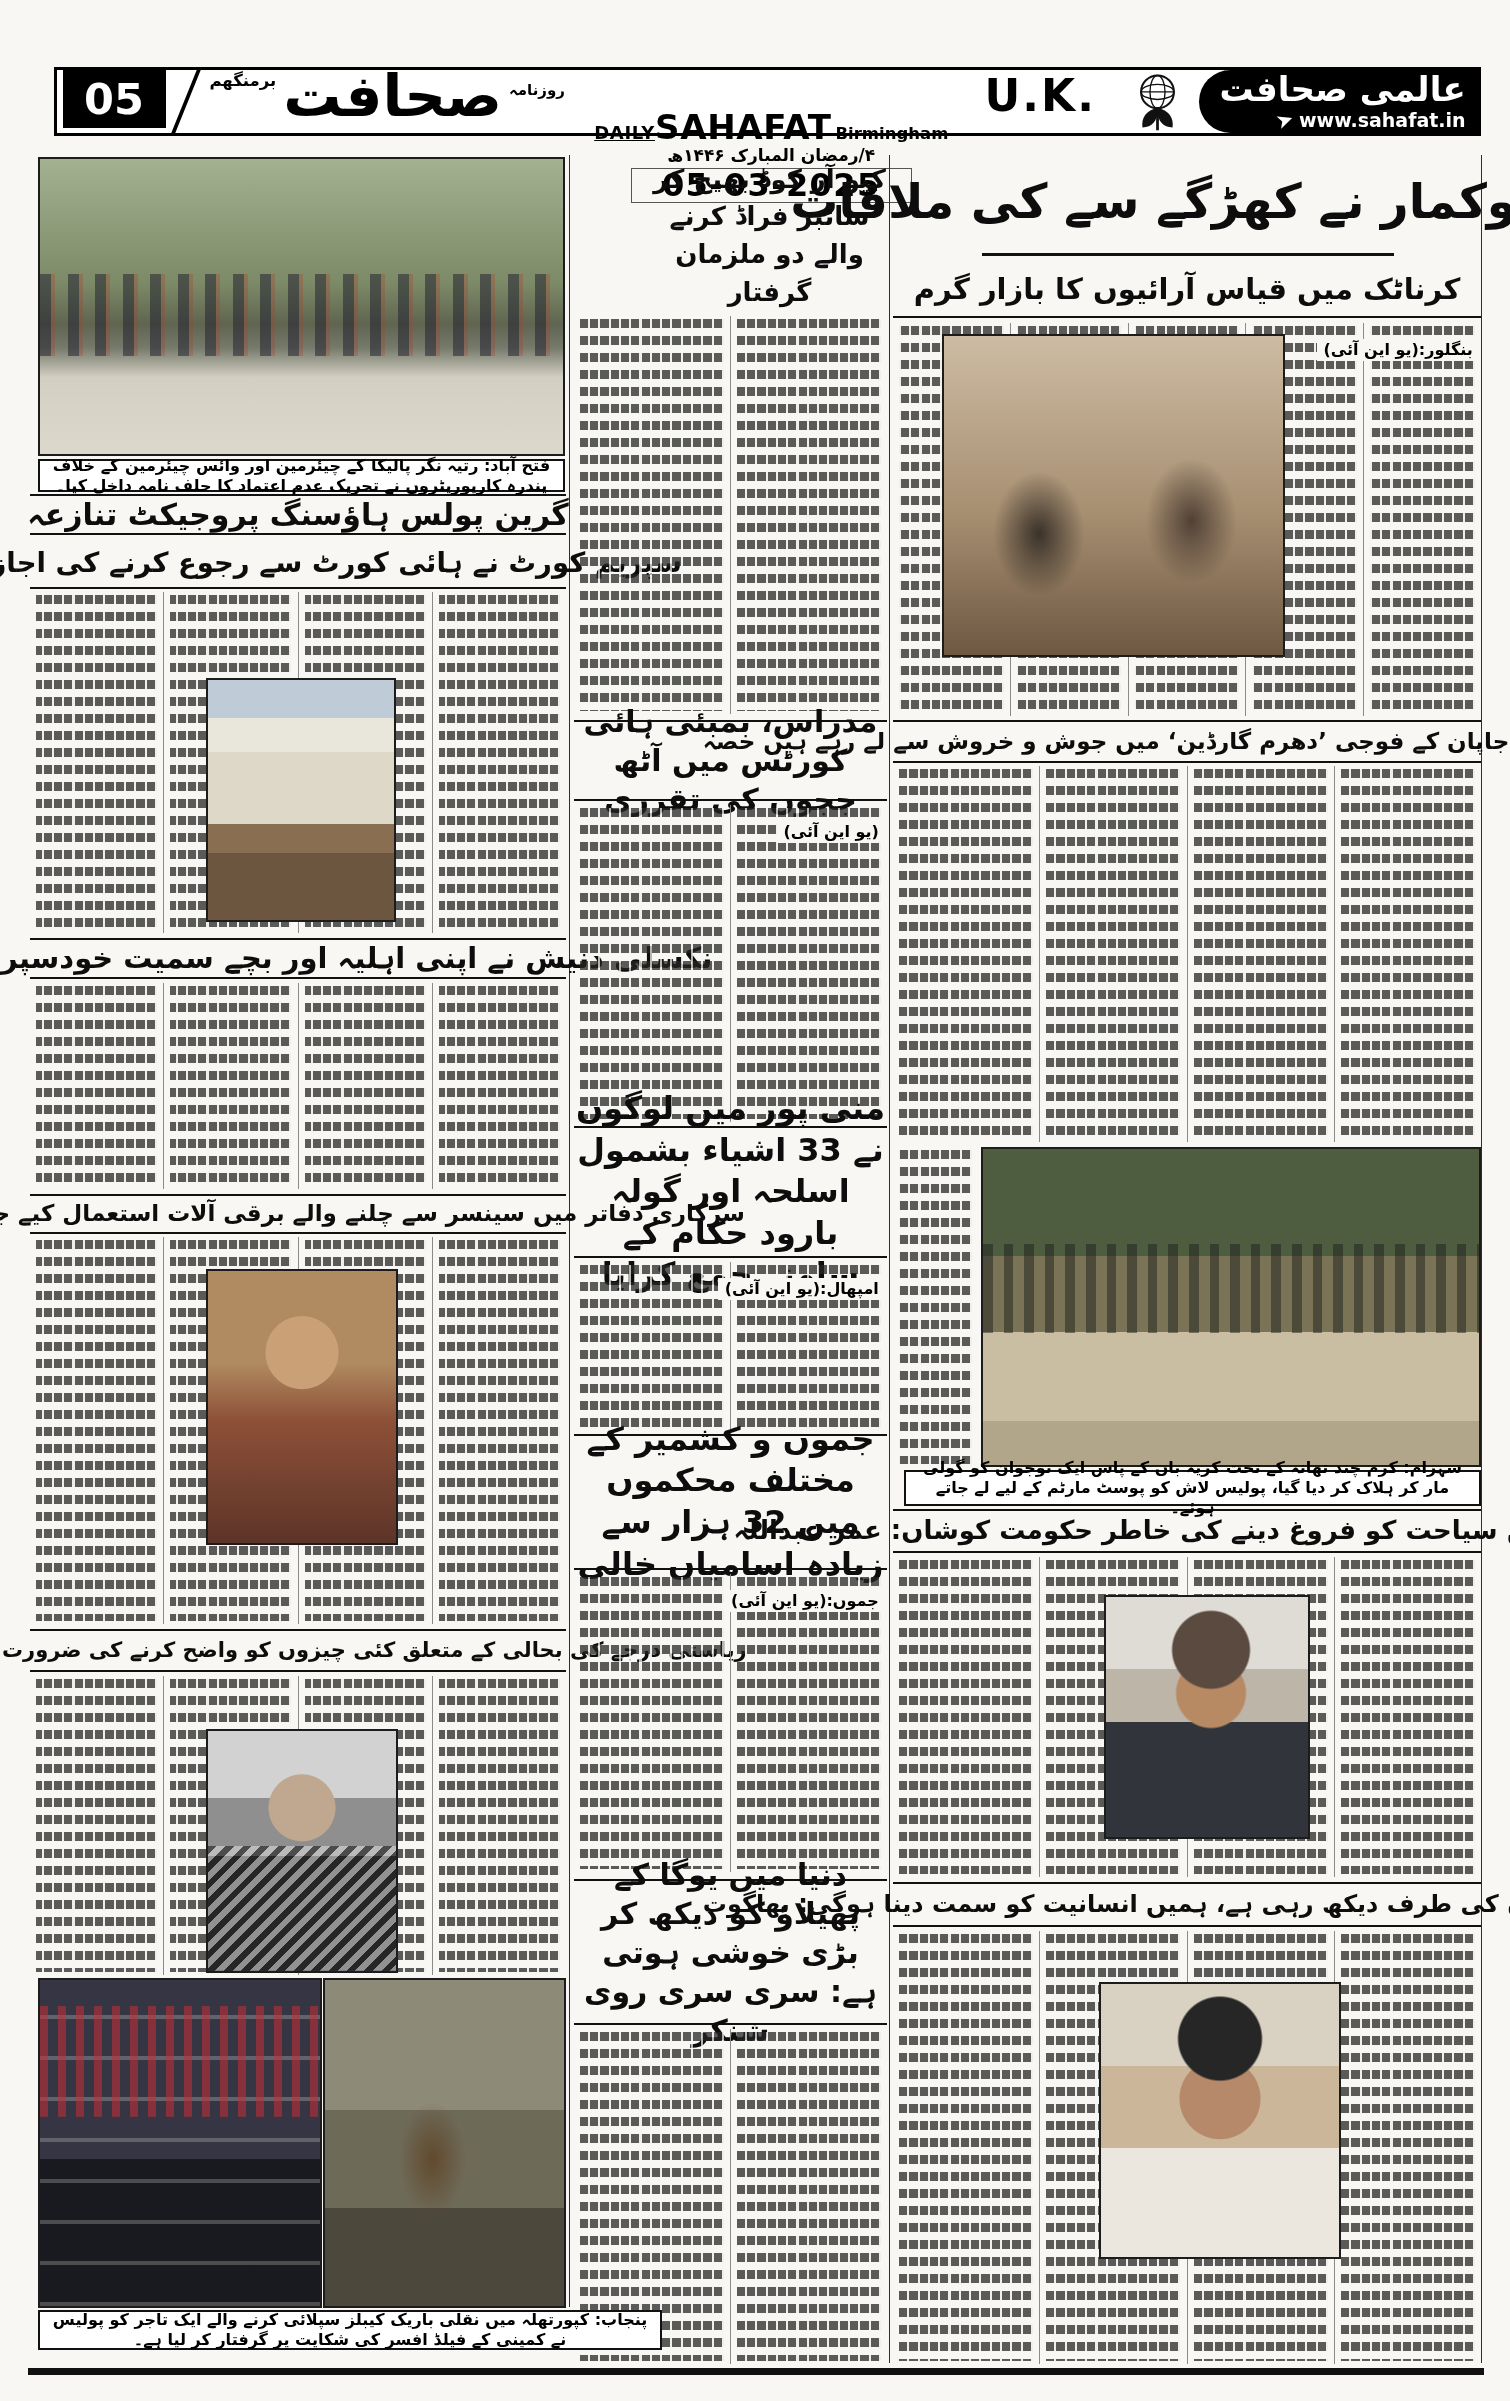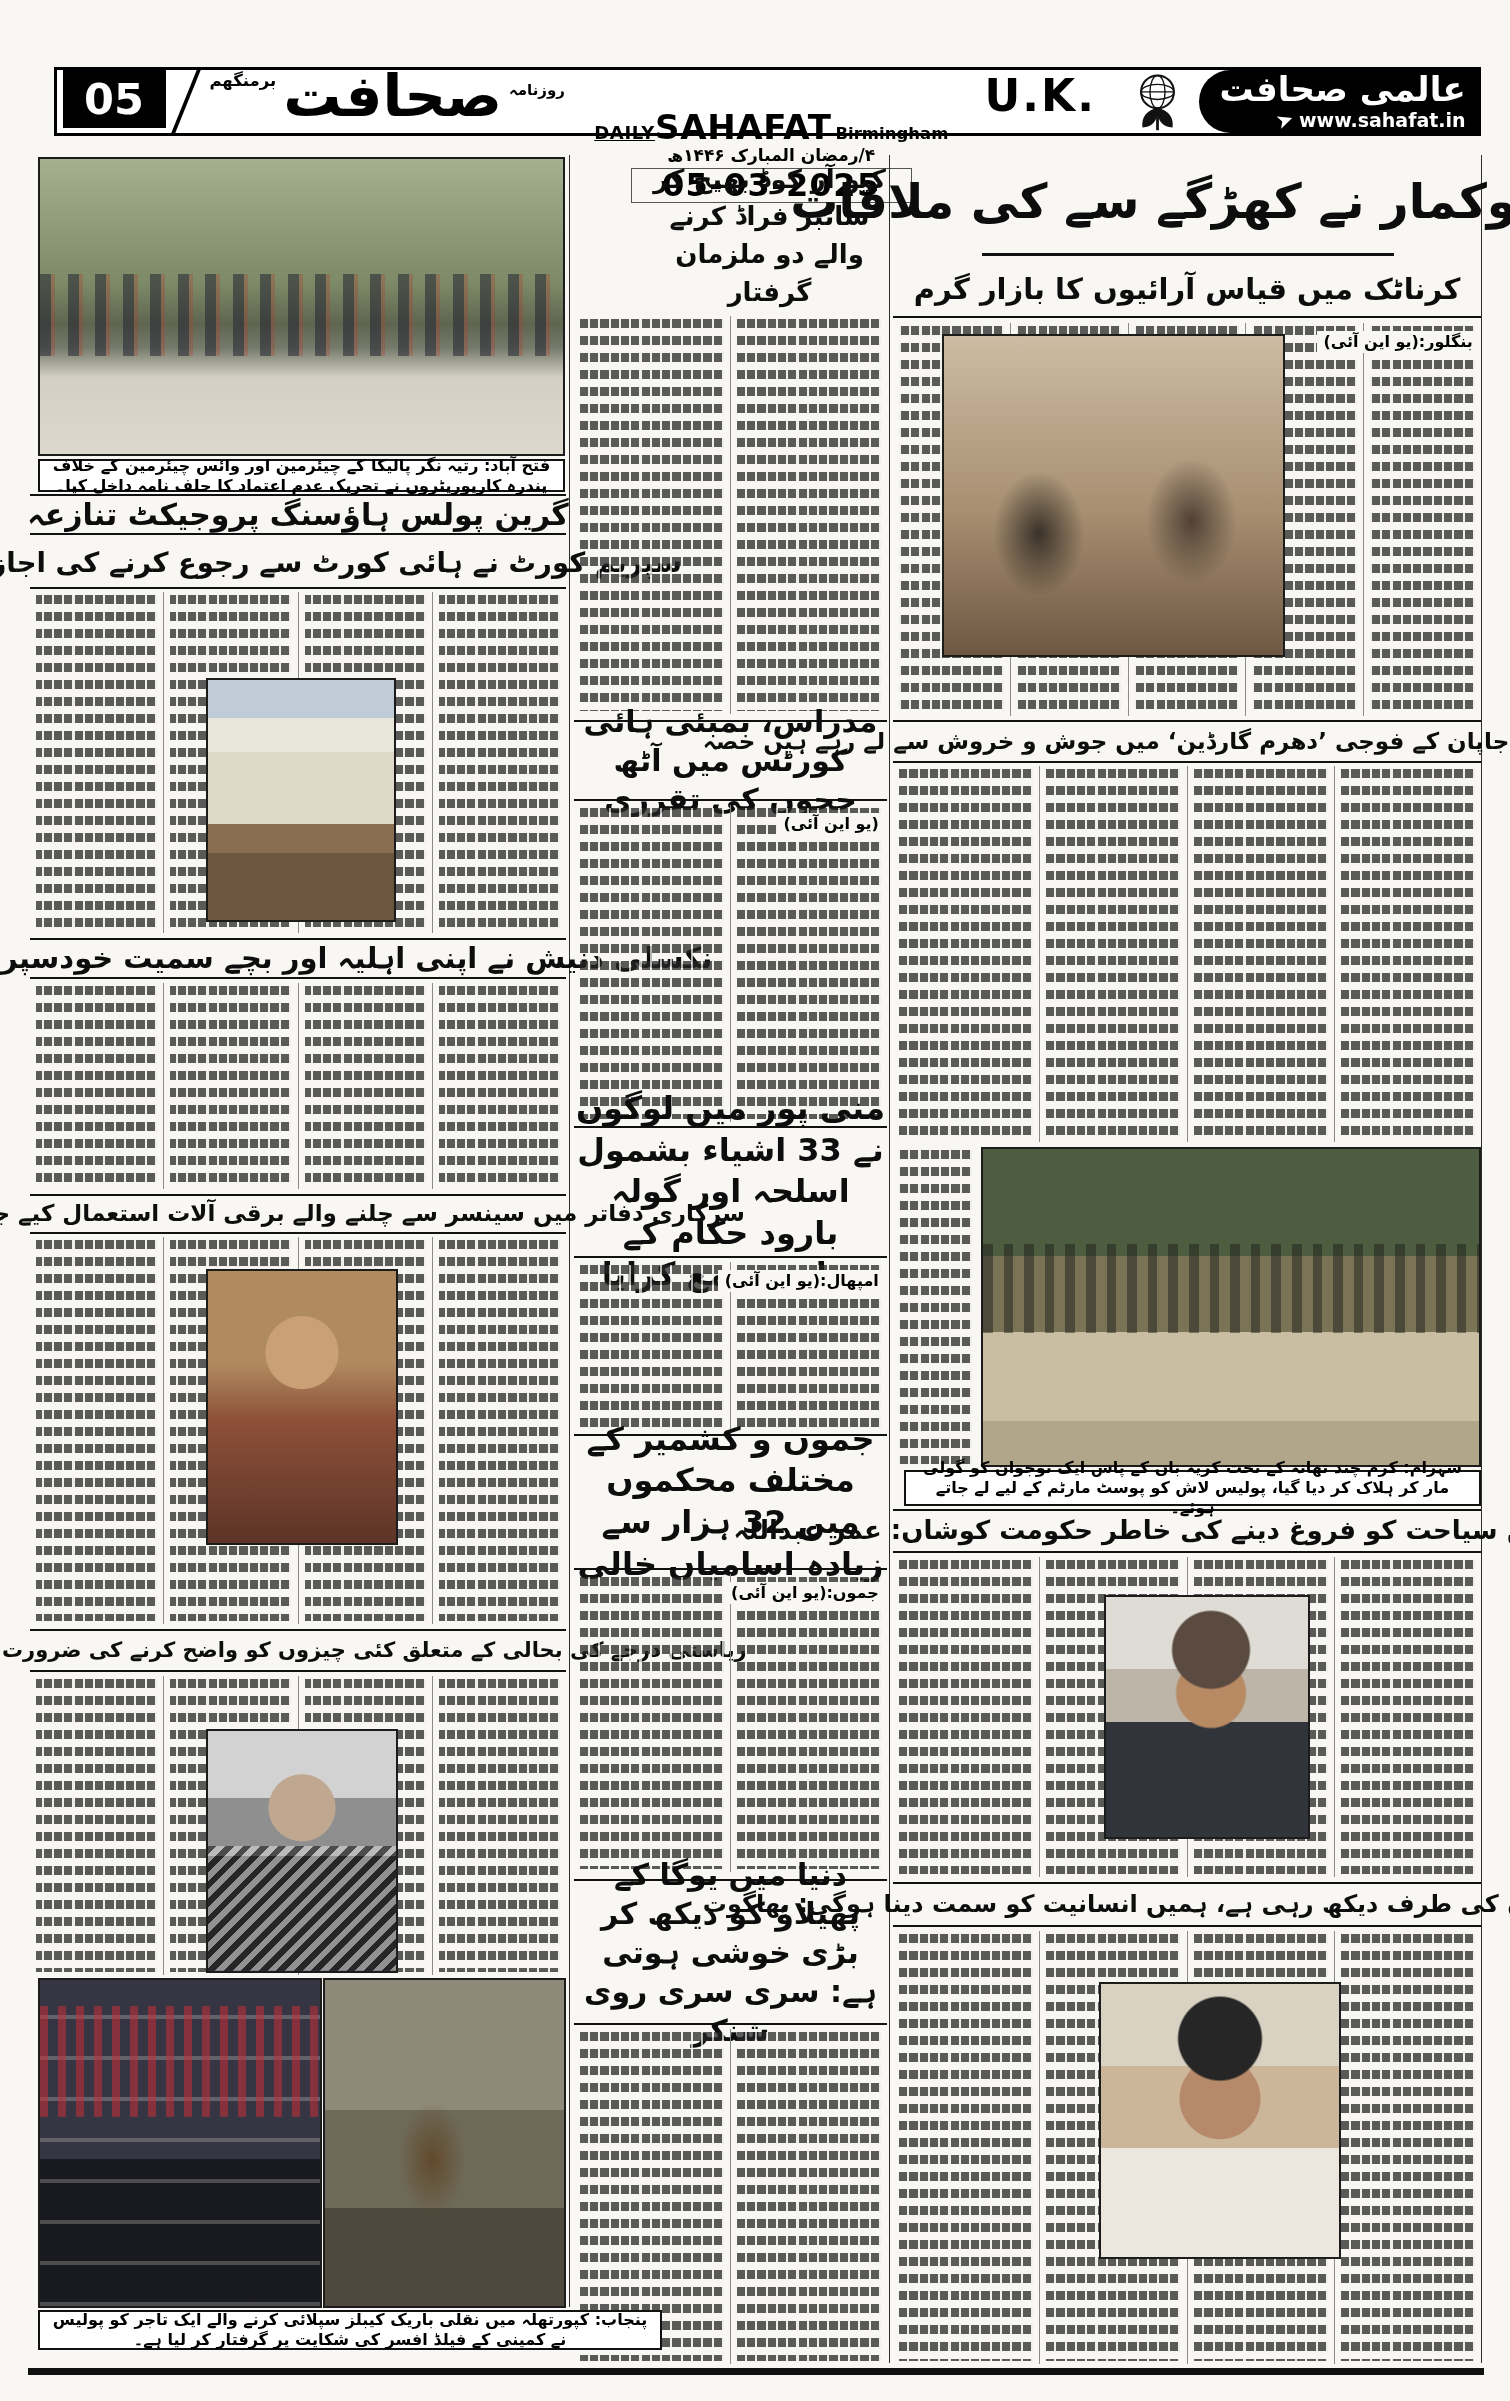--- a/index.html
+++ b/index.html
@@ -42,21 +42,21 @@
   .lead-hl{font-size:48px;line-height:1.15;}
   .lead-sub{font-size:29px;}
   
   .cols{display:flex;direction:rtl;}
   .col{flex:1;position:relative;border-left:0.7px solid #8a8a8a;padding:1.4px 6.2px;}
   .col:last-child{border-left:none;}
   .sim{position:absolute;inset:2.7px 6.2px;opacity:.75;
        background-image:
          repeating-linear-gradient(to left, rgba(248,247,243,.95) 0 2.1px, transparent 2.1px 10.3px),
          repeating-linear-gradient(to bottom, #262626 0 9px, transparent 9px 17px);}
-  .dateline{position:absolute;top:8px;right:5.5px;z-index:3;background:#f8f7f3;direction:rtl;
+  .dateline{position:absolute;top:16px;right:5.5px;z-index:3;background:#f8f7f3;direction:rtl;
             font-size:16px;font-weight:bold;padding:0.7px 2.7px 2.7px 6.9px;}
   
   .photo{border:2.1px solid #1c1c1c;background:#cfcbc0;z-index:2;}
   .cap{border:2.1px solid #111;background:#fff;direction:rtl;text-align:center;font-size:16px;
        font-weight:600;display:flex;align-items:center;justify-content:center;padding:2.7px 9.6px;z-index:4;line-height:1.25;}
   .ph-group{background-image:
       repeating-linear-gradient(90deg, rgba(35,35,48,.55) 0 11px, rgba(170,60,45,.30) 11px 15px, transparent 15px 27.5px),
       linear-gradient(180deg,#a3b191 0%,#7d8a67 42%,#5f6550 56%,#757a6b 64%,#d3cfc2 74%,#dcd8cc 100%);
       background-size:100% 82px,100% 100%;background-position:0 54%,0 0;background-repeat:repeat-x,no-repeat;}
   .ph-meeting{background-image:

